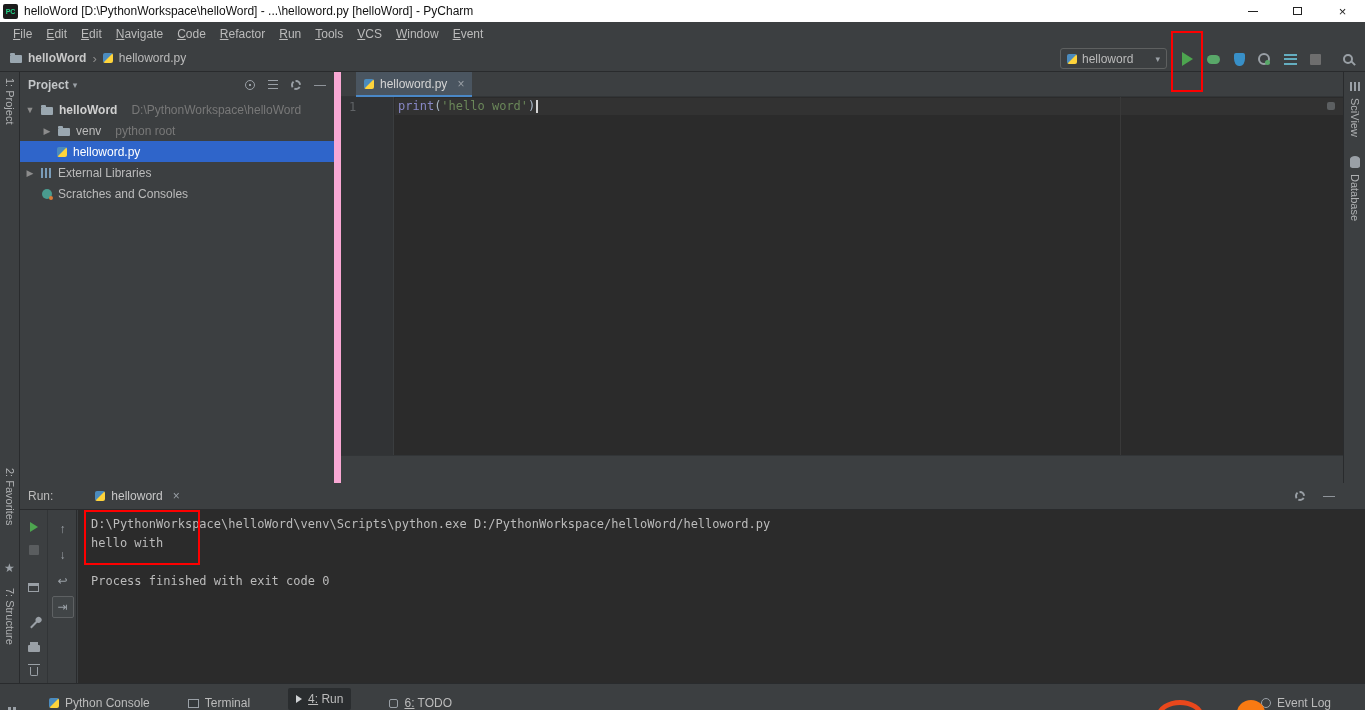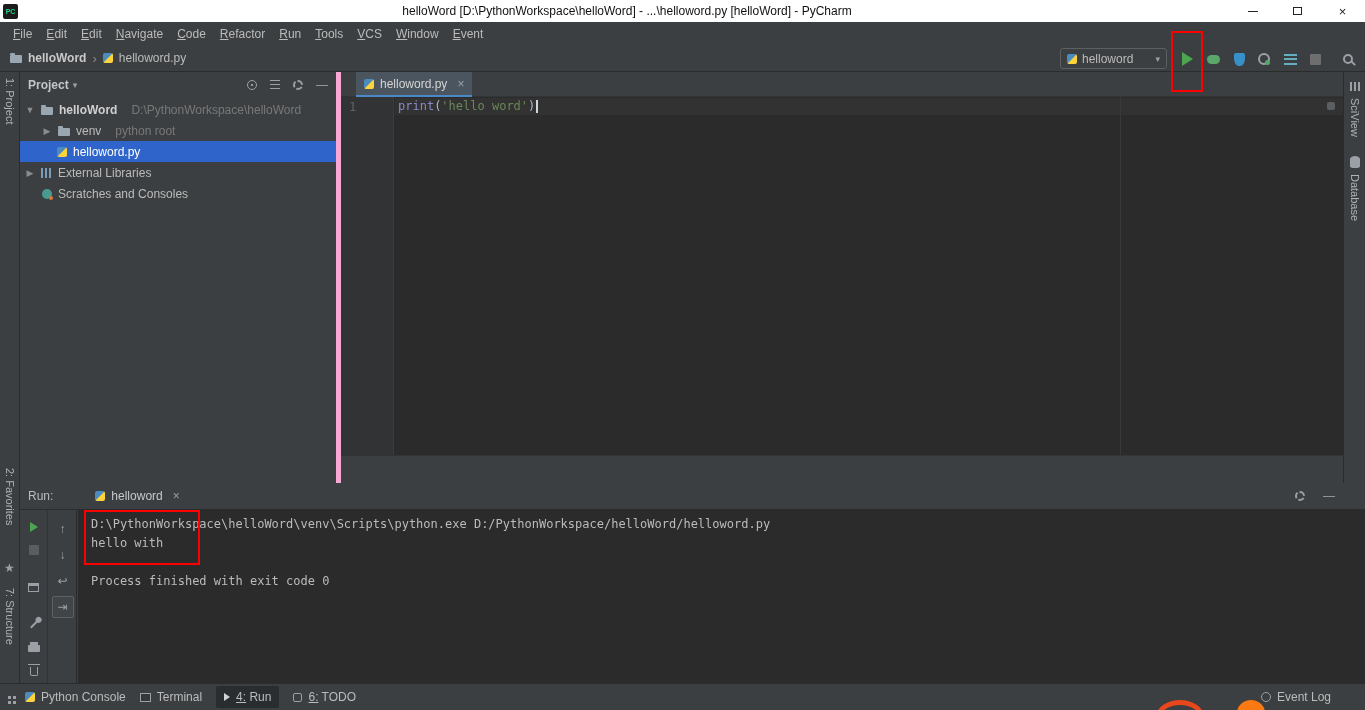--- a/index.html
+++ b/index.html
@@ -7,21 +7,21 @@
   .app {
     position: relative; width: 1365px; height: 710px; overflow: hidden;
     background:#3c3f41; color:#bbbbbb;
     font-family:"Liberation Sans", sans-serif; font-size:12px;
   }
   
   .titlebar { position:absolute; top:0; left:0; right:0; height:22px; background:#ffffff; color:#111;
     display:flex; align-items:center; }
   .app-icon { width:15px; height:15px; margin:0 6px 0 3px; background:#1c1c1c; border-radius:2px;
     display:flex; align-items:center; justify-content:center; font-size:7px; font-weight:bold; color:#21d789; }
-  .title-text { flex:1; font-size:12px; color:#111; white-space:nowrap; overflow:hidden;text-align:center; }
+  .title-text { flex:1; font-size:12px; color:#111; white-space:nowrap; overflow:hidden; }
   .win-controls { display:flex; height:100%; }
   .win-btn { width:45px; height:100%; display:flex; align-items:center; justify-content:center; color:#222; cursor:default; }
   .glyph-min { width:10px; height:1px; background:#222; }
   .glyph-restore { width:9px; height:8px; border:1px solid #222; }
   .glyph-close { font-size:13px; line-height:1; }
   
   .menubar { position:absolute; top:22px; left:0; right:0; height:23px; background:#3c3f41;
     display:flex; align-items:center; padding-left:6px; }
   .menu-item { display:inline-block; padding:3px 7px; color:#bbbbbb; }
   .mnemonic::first-letter { text-decoration: underline; }
@@ -91,21 +91,21 @@
   
   .stripe-left { position:absolute; left:0; top:72px; width:20px; height:611px; background:#3c3f41;
     border-right:1px solid #292b2d; }
   .stripe-right { position:absolute; right:0; top:72px; width:22px; height:611px; background:#3c3f41;
     border-left:1px solid #292b2d; }
   .vlabel { writing-mode:vertical-rl; font-size:11px; color:#afb1b3; white-space:nowrap;
     position:absolute; left:50%; transform:translateX(-50%); }
   .stripe-icon { position:absolute; left:50%; transform:translateX(-50%); }
   
   .project-panel { position:absolute; left:20px; top:72px; width:321px; height:411px; background:#3c3f41;
-    border-right:5px solid #f9a8d4; }
+    border-right:7px solid #f9a8d4; }
   .panel-header { height:25px; display:flex; align-items:center; padding:0 8px; }
   .panel-title { font-weight:bold; color:#c3c6c8; margin-right:4px; }
   .panel-header-icons { margin-left:auto; display:flex; align-items:center; gap:13px; }
   .tree { position:absolute; top:27px; left:0; right:0; }
   .tree-row { height:21px; display:flex; align-items:center; gap:6px; white-space:nowrap; }
   .tree-arrow { font-size:9px; color:#8c8c8c; width:10px; text-align:center; }
   .tree-name-bold { font-weight:bold; color:#d0d0d0; }
   .tree-dim { color:#787878;padding-left:8px; }
   .tree-row.selected { background:#2f65ca; color:#ffffff; }
   
@@ -138,21 +138,21 @@
   .toolcol-b { position:absolute; left:29px; top:0; bottom:0; width:28px; background:#3c3f41; border-right:1px solid #292b2d;
     display:flex; flex-direction:column; align-items:center; padding-top:8px; }
   .tool-btn { width:22px; height:22px; display:flex; align-items:center; justify-content:center; margin-bottom:4px; }
   .tool-btn.selected { background:#414547; border:1px solid #5e6163; border-radius:2px; }
   .spacer18 { height:18px; }
   .console { position:absolute; left:58px; right:0; top:0; bottom:0; background:#2b2b2b;
     font-family:"DejaVu Sans Mono", monospace; font-size:12px; color:#bbbbbb; padding:5px 0 0 13px; }
   .console-line { height:19px; line-height:19px; white-space:pre; }
   
   .statusbar { position:absolute; left:0; bottom:0; right:0; height:27px; background:#3c3f41;
-    border-top:1px solid #292b2d; display:flex; align-items:center; padding:0 10px 0 8px; gap:14px; }
+    border-top:1px solid #292b2d; display:flex; align-items:flex-end; padding:0 10px 0 8px; gap:38px; }
   .sb-item { display:flex; align-items:center; gap:6px; color:#bbbbbb; }
   .sb-item.pressed { background:#2a2d2f; padding:4px 8px; border-radius:2px; }
   .sb-right { margin-left:auto; display:flex; align-items:center; gap:6px; padding-right:24px; }
   .notif-blob-a { position:absolute; left:1157px; bottom:-20px; width:46px; height:30px;
     border-radius:50%; border:5px solid #e8471c; background:transparent; }
   .notif-blob-b { position:absolute; left:1237px; bottom:-16px; width:28px; height:26px;
     border-radius:50%; background:#f97a12; }
   
   .anno { position:absolute; border:2px solid #fd0000; z-index:20; }
   .anno-run { left:1171px; top:31px; width:32px; height:61px; }

